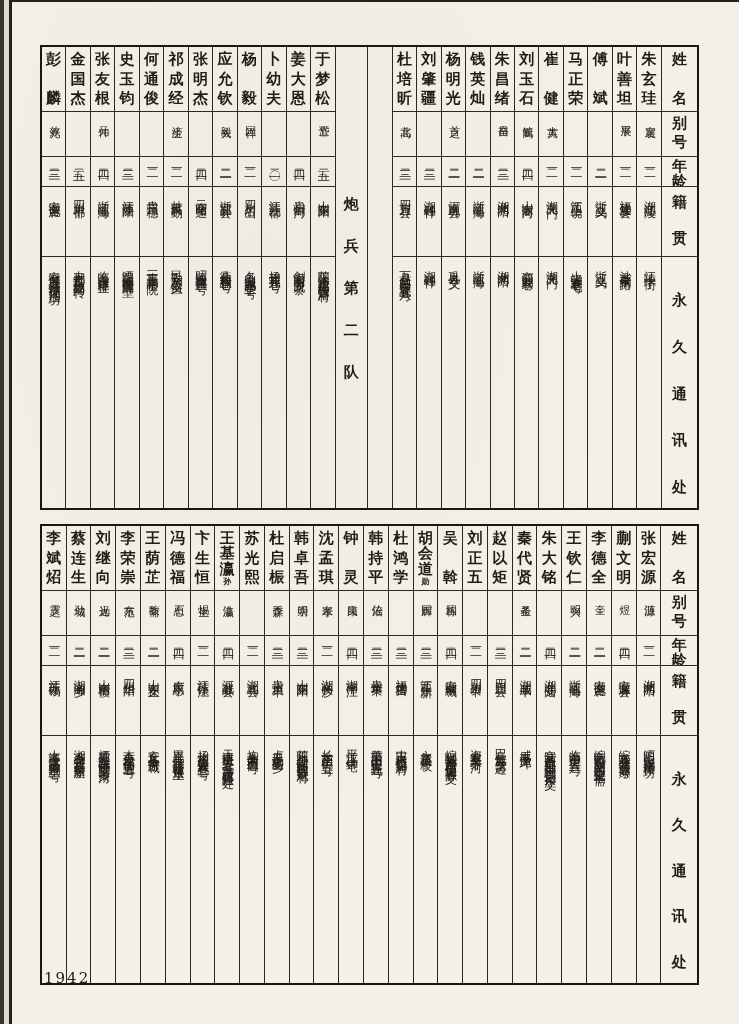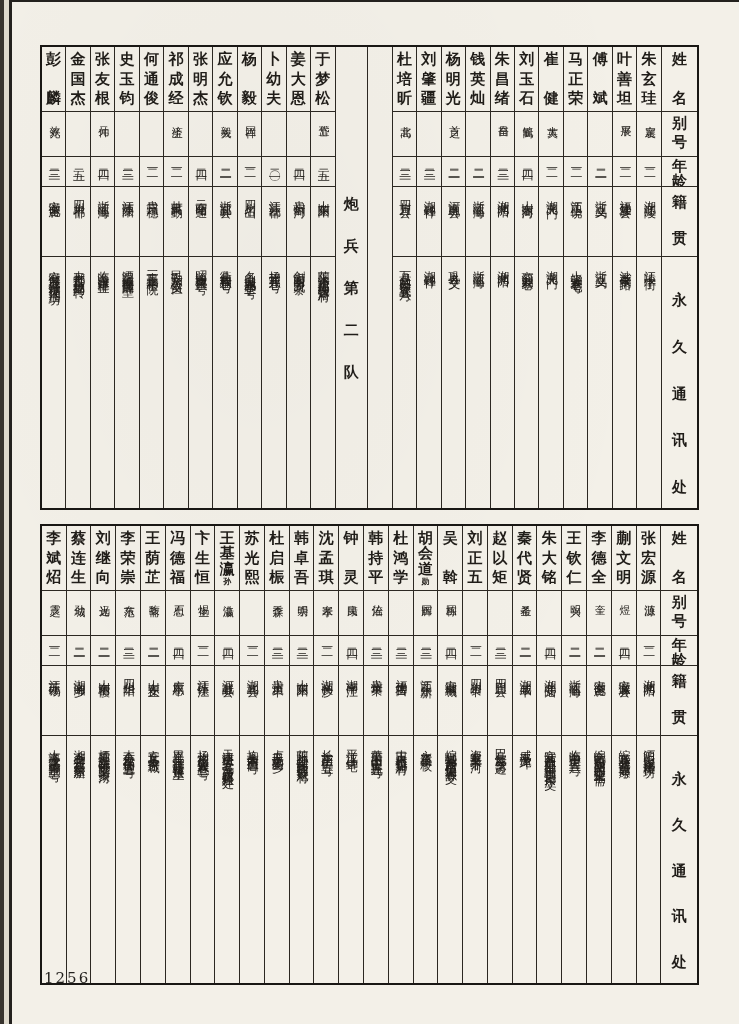--- a/index.html
+++ b/index.html
@@ -1035,14 +1035,14 @@
         </div>
         <div class="cell origin">
           <span class="vline">江苏无锡</span>
         </div>
         <div class="cell addr">
           <span class="vline">上海环龙路上海别墅一〇号</span>
         </div>
       </div>
     </div>
 
-  <div class="page-number">1256</div>
+  <div class="page-number">1942</div>
 </div>
 
 </body></html>

